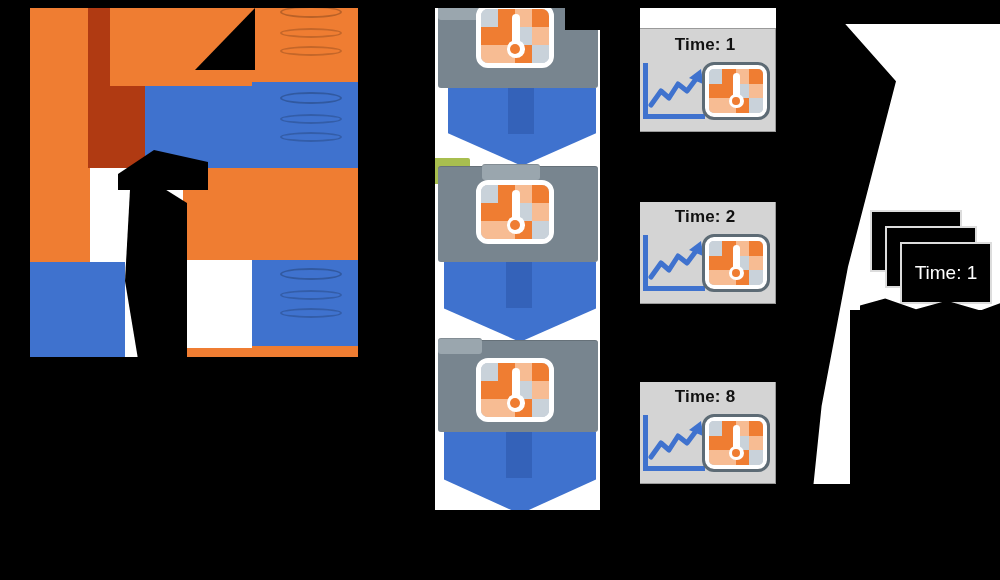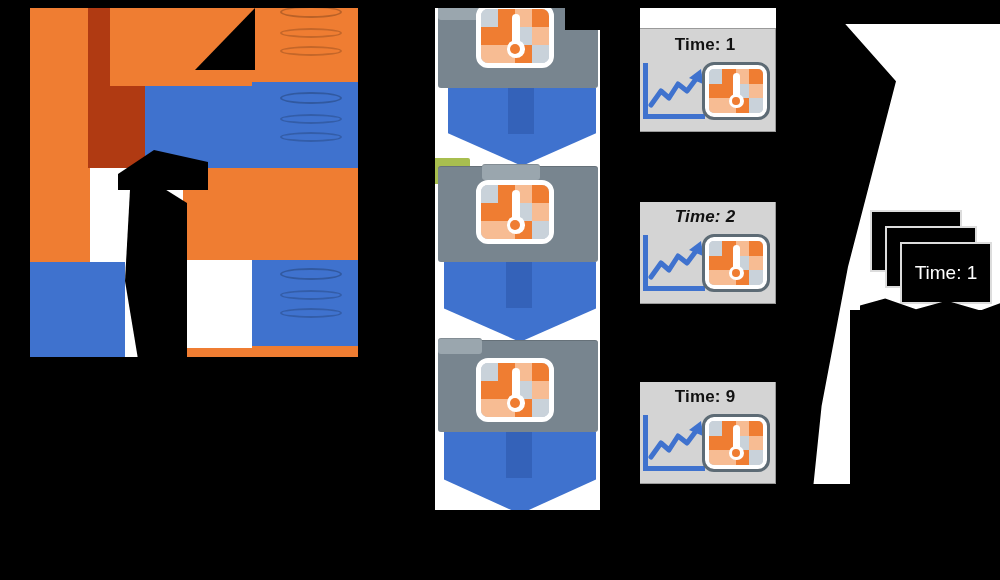--- a/index.html
+++ b/index.html
@@ -250,21 +250,21 @@
           <div class="px" style="left:50%;top:67%;width:25%;height:33%;background:#ef7d32;"></div>
           <div class="px" style="left:75%;top:67%;width:25%;height:33%;background:#c9d2da;"></div>
           <div class="stem" style="left:45%;top:10%;width:12%;height:58%;"></div>
           <div class="bulb" style="left:37%;top:56%;width:27%;height:33%;"></div>
           <div class="inner" style="left:43%;top:63%;width:15%;height:19%;"></div>
         </div>
       </div>
     </div>
   </div>
 
-  <div class="tcard" style="left:634px;top:200px;width:142px;height:104px;font-style:italic;">
+  <div class="tcard" style="left:634px;top:200px;width:142px;height:104px;">
     <div class="ttl">Time: 2</div>
     <div class="row">
       <div class="lchart">
         <div class="axv"></div>
           <div class="axh"></div>
         <svg width="58" height="48" viewBox="0 0 58 48">
           <polyline points="4,40 14,26 22,33 31,19 40,26 52,10" fill="none" stroke="#3f72ce" stroke-width="5" stroke-linejoin="round" stroke-linecap="round"></polyline>
           <polygon points="54,4 56,19 42,13" fill="#3f72ce"></polygon>
         </svg>
       </div>
@@ -284,21 +284,21 @@
           <div class="px" style="left:75%;top:67%;width:25%;height:33%;background:#c9d2da;"></div>
           <div class="stem" style="left:45%;top:10%;width:12%;height:58%;"></div>
           <div class="bulb" style="left:37%;top:56%;width:27%;height:33%;"></div>
           <div class="inner" style="left:43%;top:63%;width:15%;height:19%;"></div>
         </div>
       </div>
     </div>
   </div>
 
   <div class="tcard" style="left:634px;top:380px;width:142px;height:104px;">
-    <div class="ttl">Time: 9</div>
+    <div class="ttl">Time: 8</div>
     <div class="row">
       <div class="lchart">
         <div class="axv"></div>
           <div class="axh"></div>
         <svg width="58" height="48" viewBox="0 0 58 48">
           <polyline points="4,40 14,26 22,33 31,19 40,26 52,10" fill="none" stroke="#3f72ce" stroke-width="5" stroke-linejoin="round" stroke-linecap="round"></polyline>
           <polygon points="54,4 56,19 42,13" fill="#3f72ce"></polygon>
         </svg>
       </div>
       <div class="hframe">

